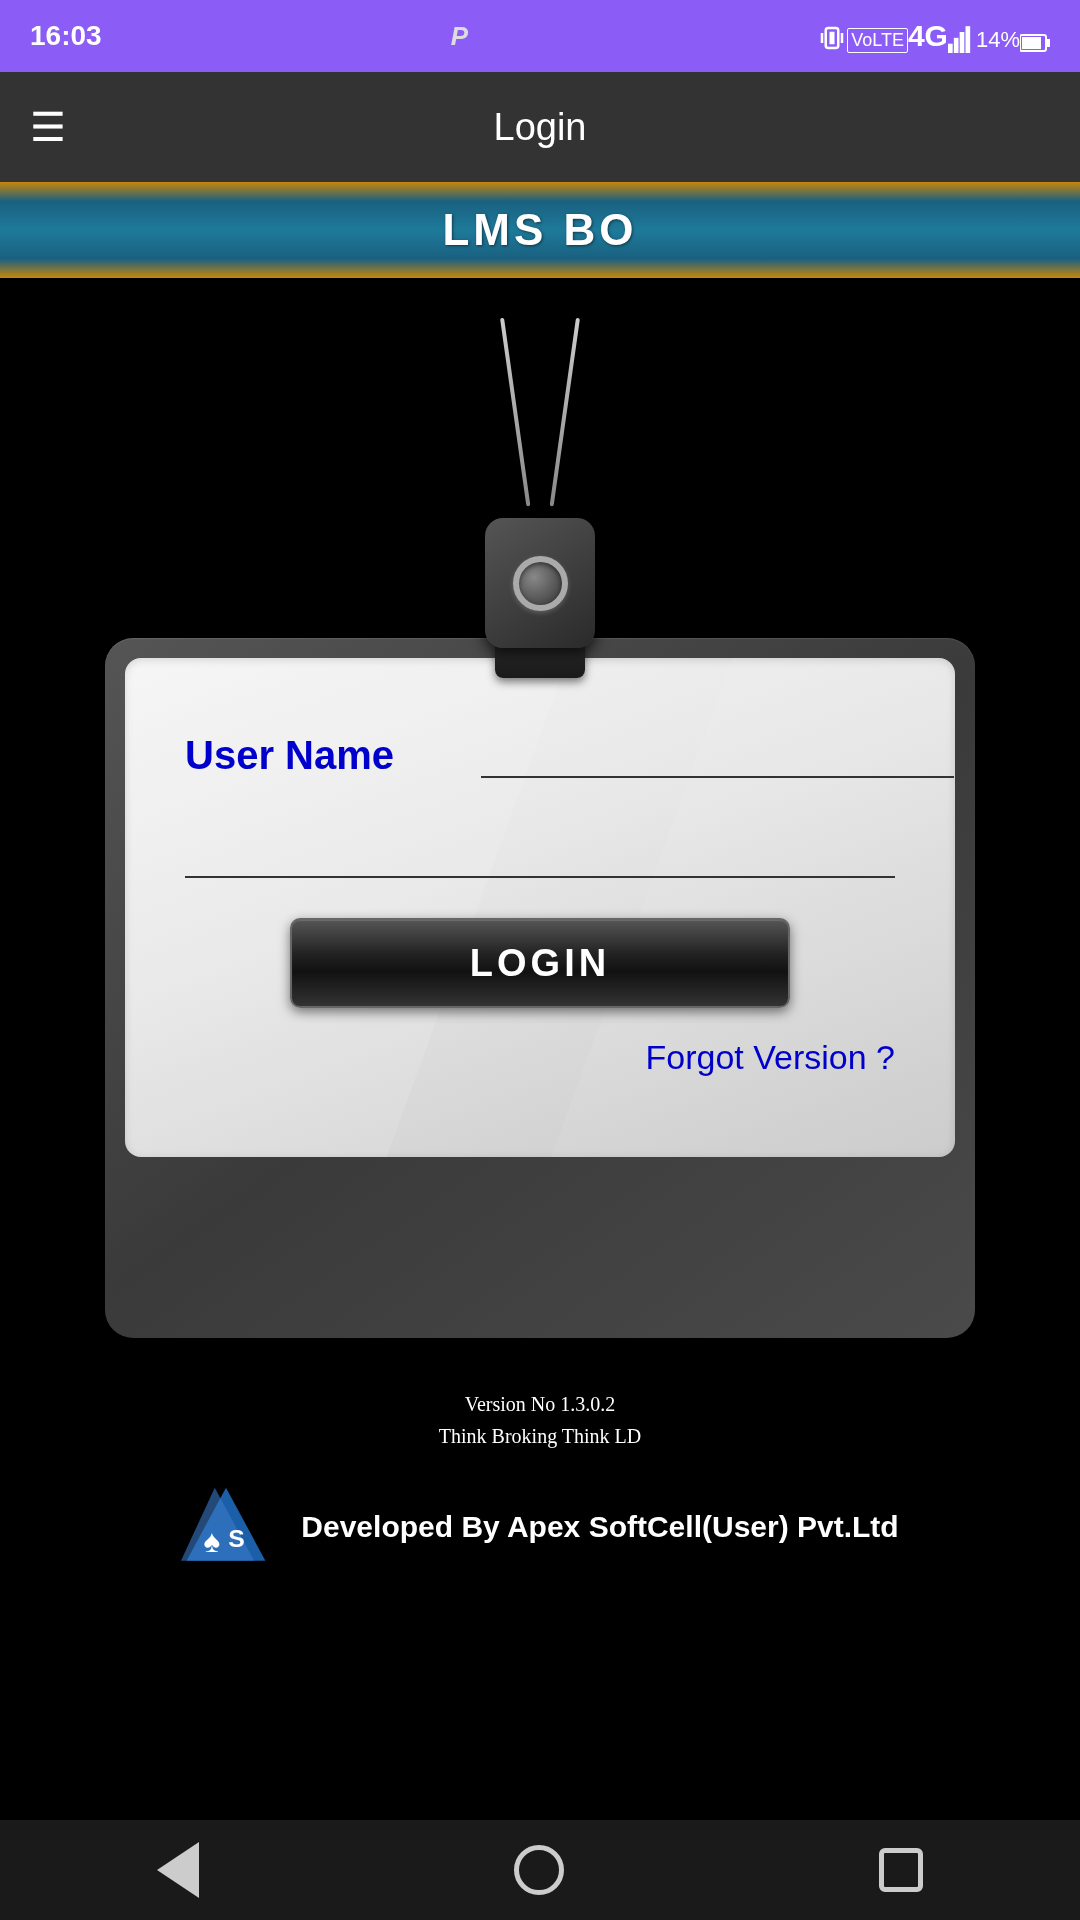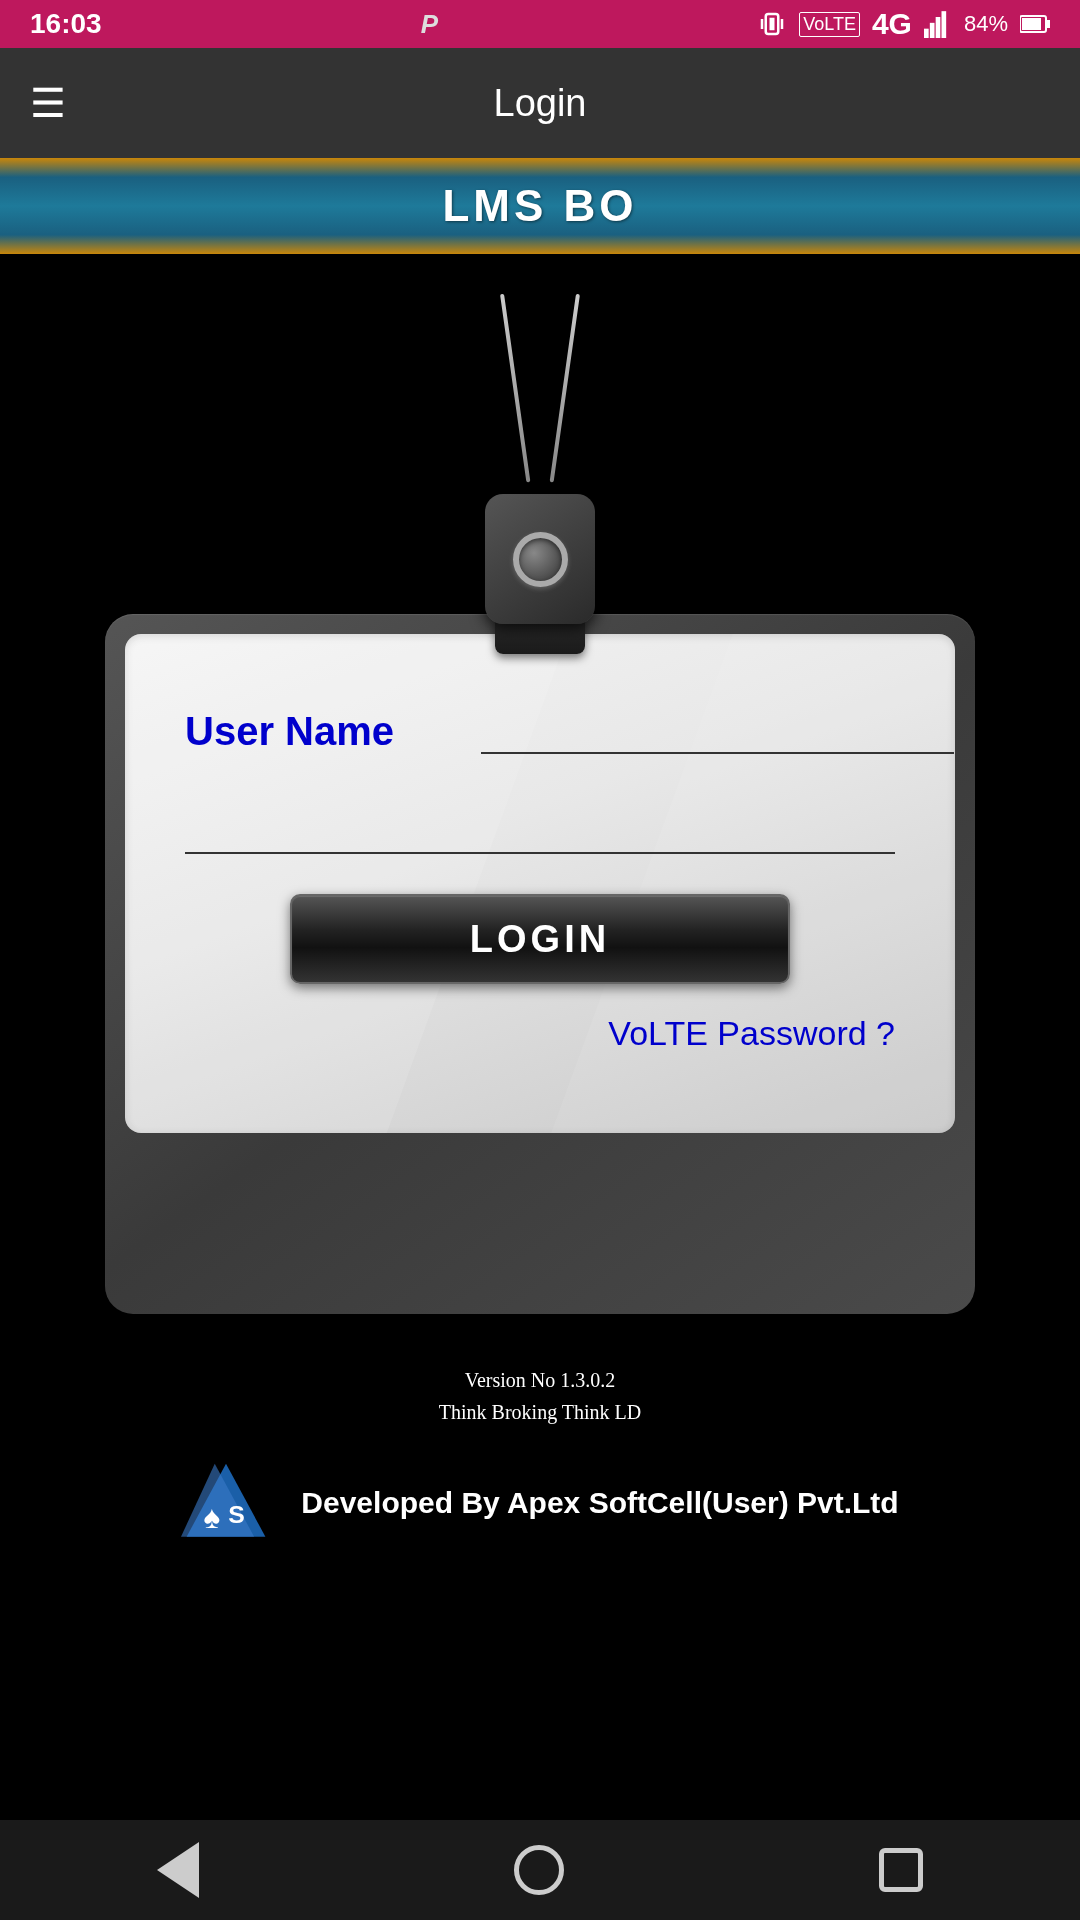--- a/index.html
+++ b/index.html
@@ -10,38 +10,37 @@
       height: 1920px;
       background: #000;
       font-family: 'Arial', sans-serif;
       overflow: hidden;
       position: relative;
     }
 
     
     .status-bar {
       width: 100%;
-      height: 48px;
-      background: #be185d;
+      height: 72px;
+      background: #8b5cf6;
       display: flex;
       align-items: center;
       justify-content: space-between;
       padding: 0 30px;
       position: relative;
       z-index: 10;
     }
     .status-time {
       color: #fff;
       font-size: 28px;
       font-weight: bold;
     }
     .status-icons {
       display: flex;
-      align-items: center;
-      gap: 12px;
+      align-items: flex-end;
     }
     .status-icon-text {
       color: #fff;
       font-size: 22px;
     }
 
     
     .app-bar {
       width: 100%;
       height: 110px;
@@ -366,21 +365,21 @@
 
     <span class="status-icon-text" style="font-size:30px;font-weight:bold;">4G</span>
 
     <svg width="28" height="28" viewBox="0 0 24 24" fill="white">
       <rect x="0" y="16" width="4" height="8" fill="white"></rect>
       <rect x="5" y="11" width="4" height="13" fill="white"></rect>
       <rect x="10" y="6" width="4" height="18" fill="white"></rect>
       <rect x="15" y="1" width="4" height="23" fill="white"></rect>
     </svg>
 
-    <span class="status-icon-text">84%</span>
+    <span class="status-icon-text">14%</span>
     <svg width="30" height="20" viewBox="0 0 30 20" fill="white">
       <rect x="0" y="2" width="26" height="16" rx="2" fill="none" stroke="white" stroke-width="2"></rect>
       <rect x="26" y="6" width="4" height="8" fill="white"></rect>
       <rect x="2" y="4" width="19" height="12" fill="white"></rect>
     </svg>
   </div>
 </div>
 
 <div class="app-bar">
   <span class="hamburger-icon">☰</span>
@@ -411,21 +410,21 @@
 
       <div class="form-row">
         <input class="form-input" type="password" placeholder="" style="">
       </div>
 
       <div class="login-btn-container">
         <button class="login-btn">LOGIN</button>
       </div>
 
       <div class="forgot-password">
-        <a class="forgot-password-link" href="#">VoLTE Password ?</a>
+        <a class="forgot-password-link" href="#">Forgot Version ?</a>
       </div>
 
     </div>
   </div>
 
   <div class="footer">
     <div class="footer-version">
       <div>Version No  1.3.0.2</div>
       <div>Think Broking Think LD</div>
     </div>

